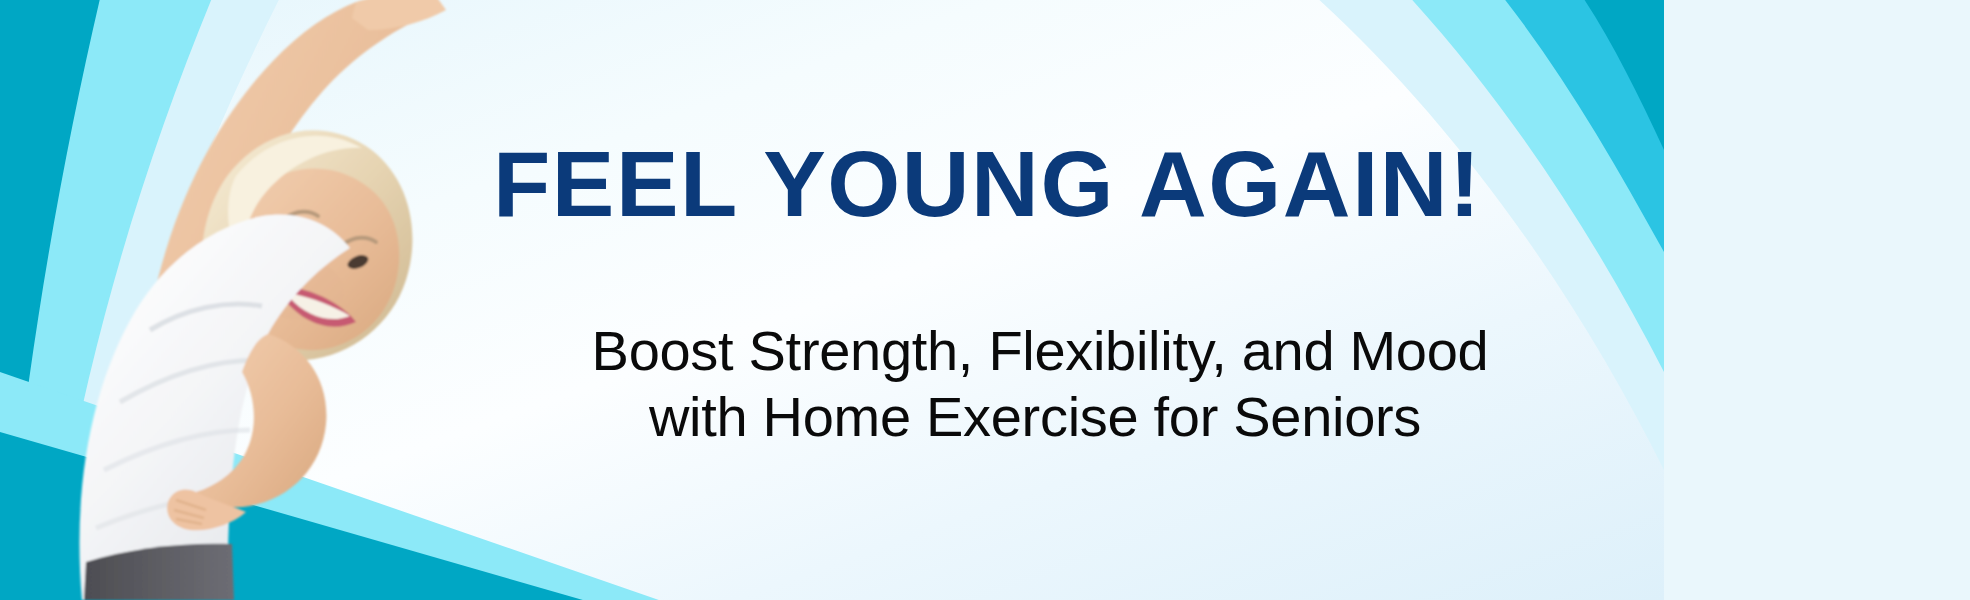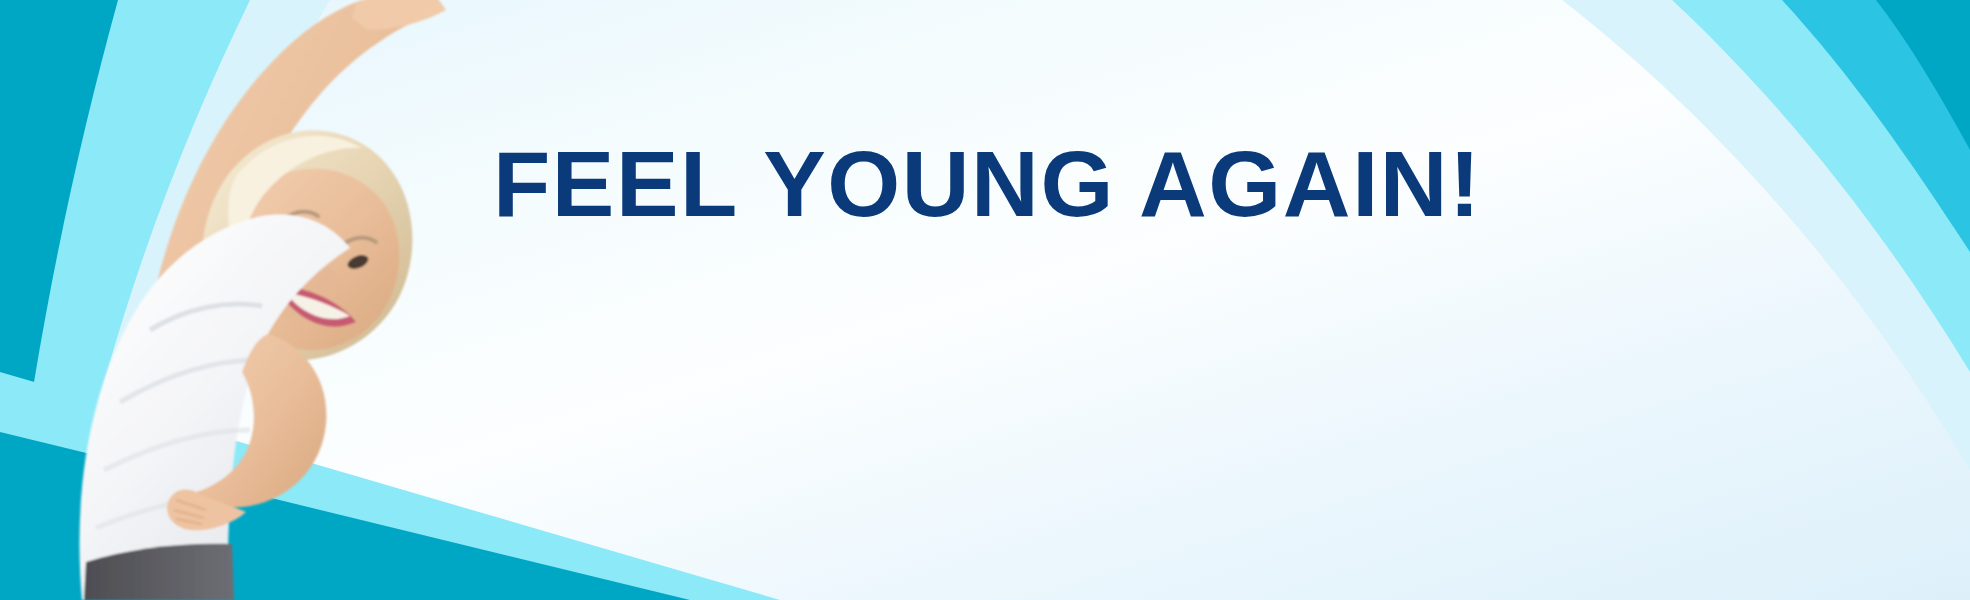--- a/index.html
+++ b/index.html
@@ -2,21 +2,21 @@
 <html><head>
 <meta charset="utf-8">
 <style>
   html,body{margin:0;padding:0;}
   body{
     width:1970px;height:600px;overflow:hidden;
     font-family:"Liberation Sans", sans-serif;
     background:#eaf7fc;
   }
   .banner{
-    position:relative;width:1970px;height:600px;overflow:hidden;
+    position:relative;width:1664px;height:600px;overflow:hidden;
     background:linear-gradient(115deg,#e6f6fc 0%,#f4fbfe 32%,#fbfeff 48%,#eaf6fd 70%,#dff1fb 100%);
   }
   .deco{position:absolute;inset:0;width:100%;height:100%;}
   .photo{position:absolute;left:0;top:0;width:480px;height:600px;}
   .copy{
     position:absolute;left:0;top:0;width:1970px;height:600px;
     display:flex;flex-direction:column;align-items:center;justify-content:flex-start;
     pointer-events:none;
   }
   .headline{
@@ -162,15 +162,19 @@
       <path d="M196,492 C182,486 172,492 168,502 C164,516 174,528 190,530
                C210,532 232,524 246,512 C232,506 212,500 196,492 Z" fill="#eec3a2"></path>
       <path d="M176,500 L206,510 M174,510 L204,518 M176,519 L202,524" stroke="#d9a87f" stroke-width="2.5" fill="none" opacity="0.6"></path>
 
       <path d="M86,562 C130,548 184,542 232,544 L234,600 L84,600 Z" fill="url(#pants)"></path>
     </g>
   </svg>
 
   <div class="copy">
     <div class="headline">FEEL YOUNG AGAIN!</div>
+    <div class="sub">
+      <span class="l1">Boost Strength, Flexibility, and Mood</span>
+      <span class="l2">with Home Exercise for Seniors</span>
+    </div>
   </div>
 
 </div>
 
 </body></html>

